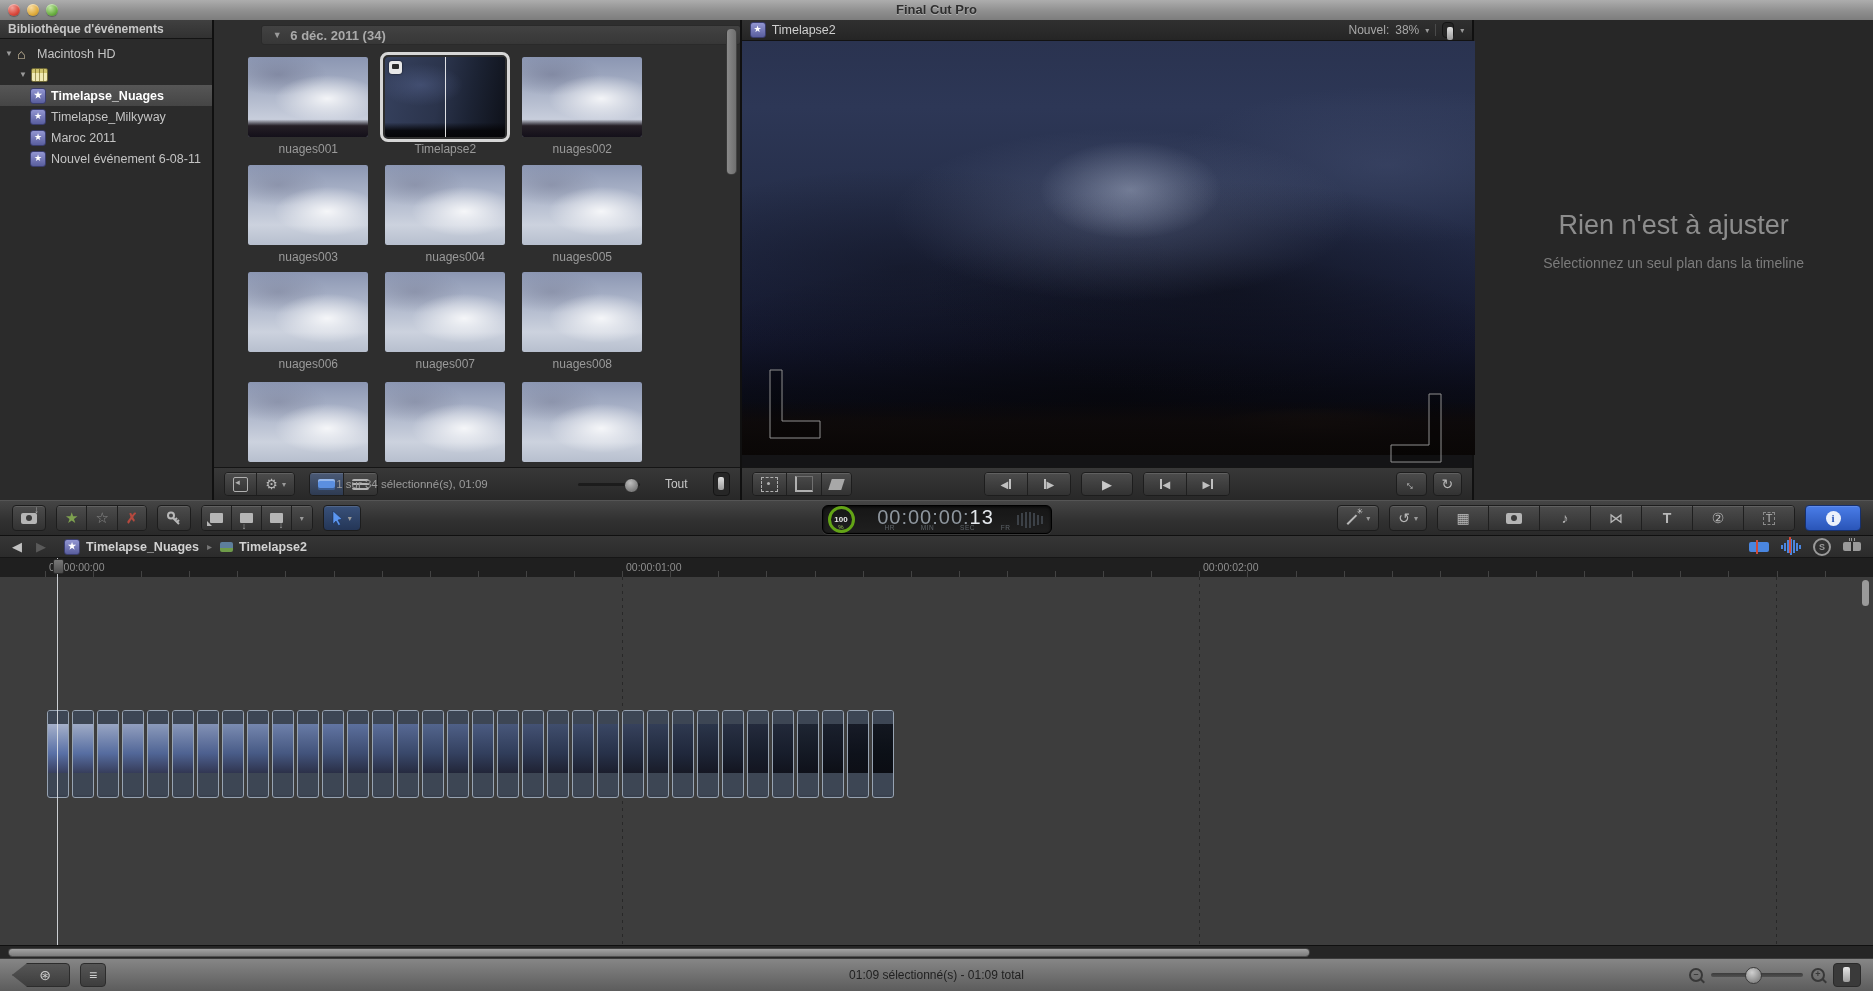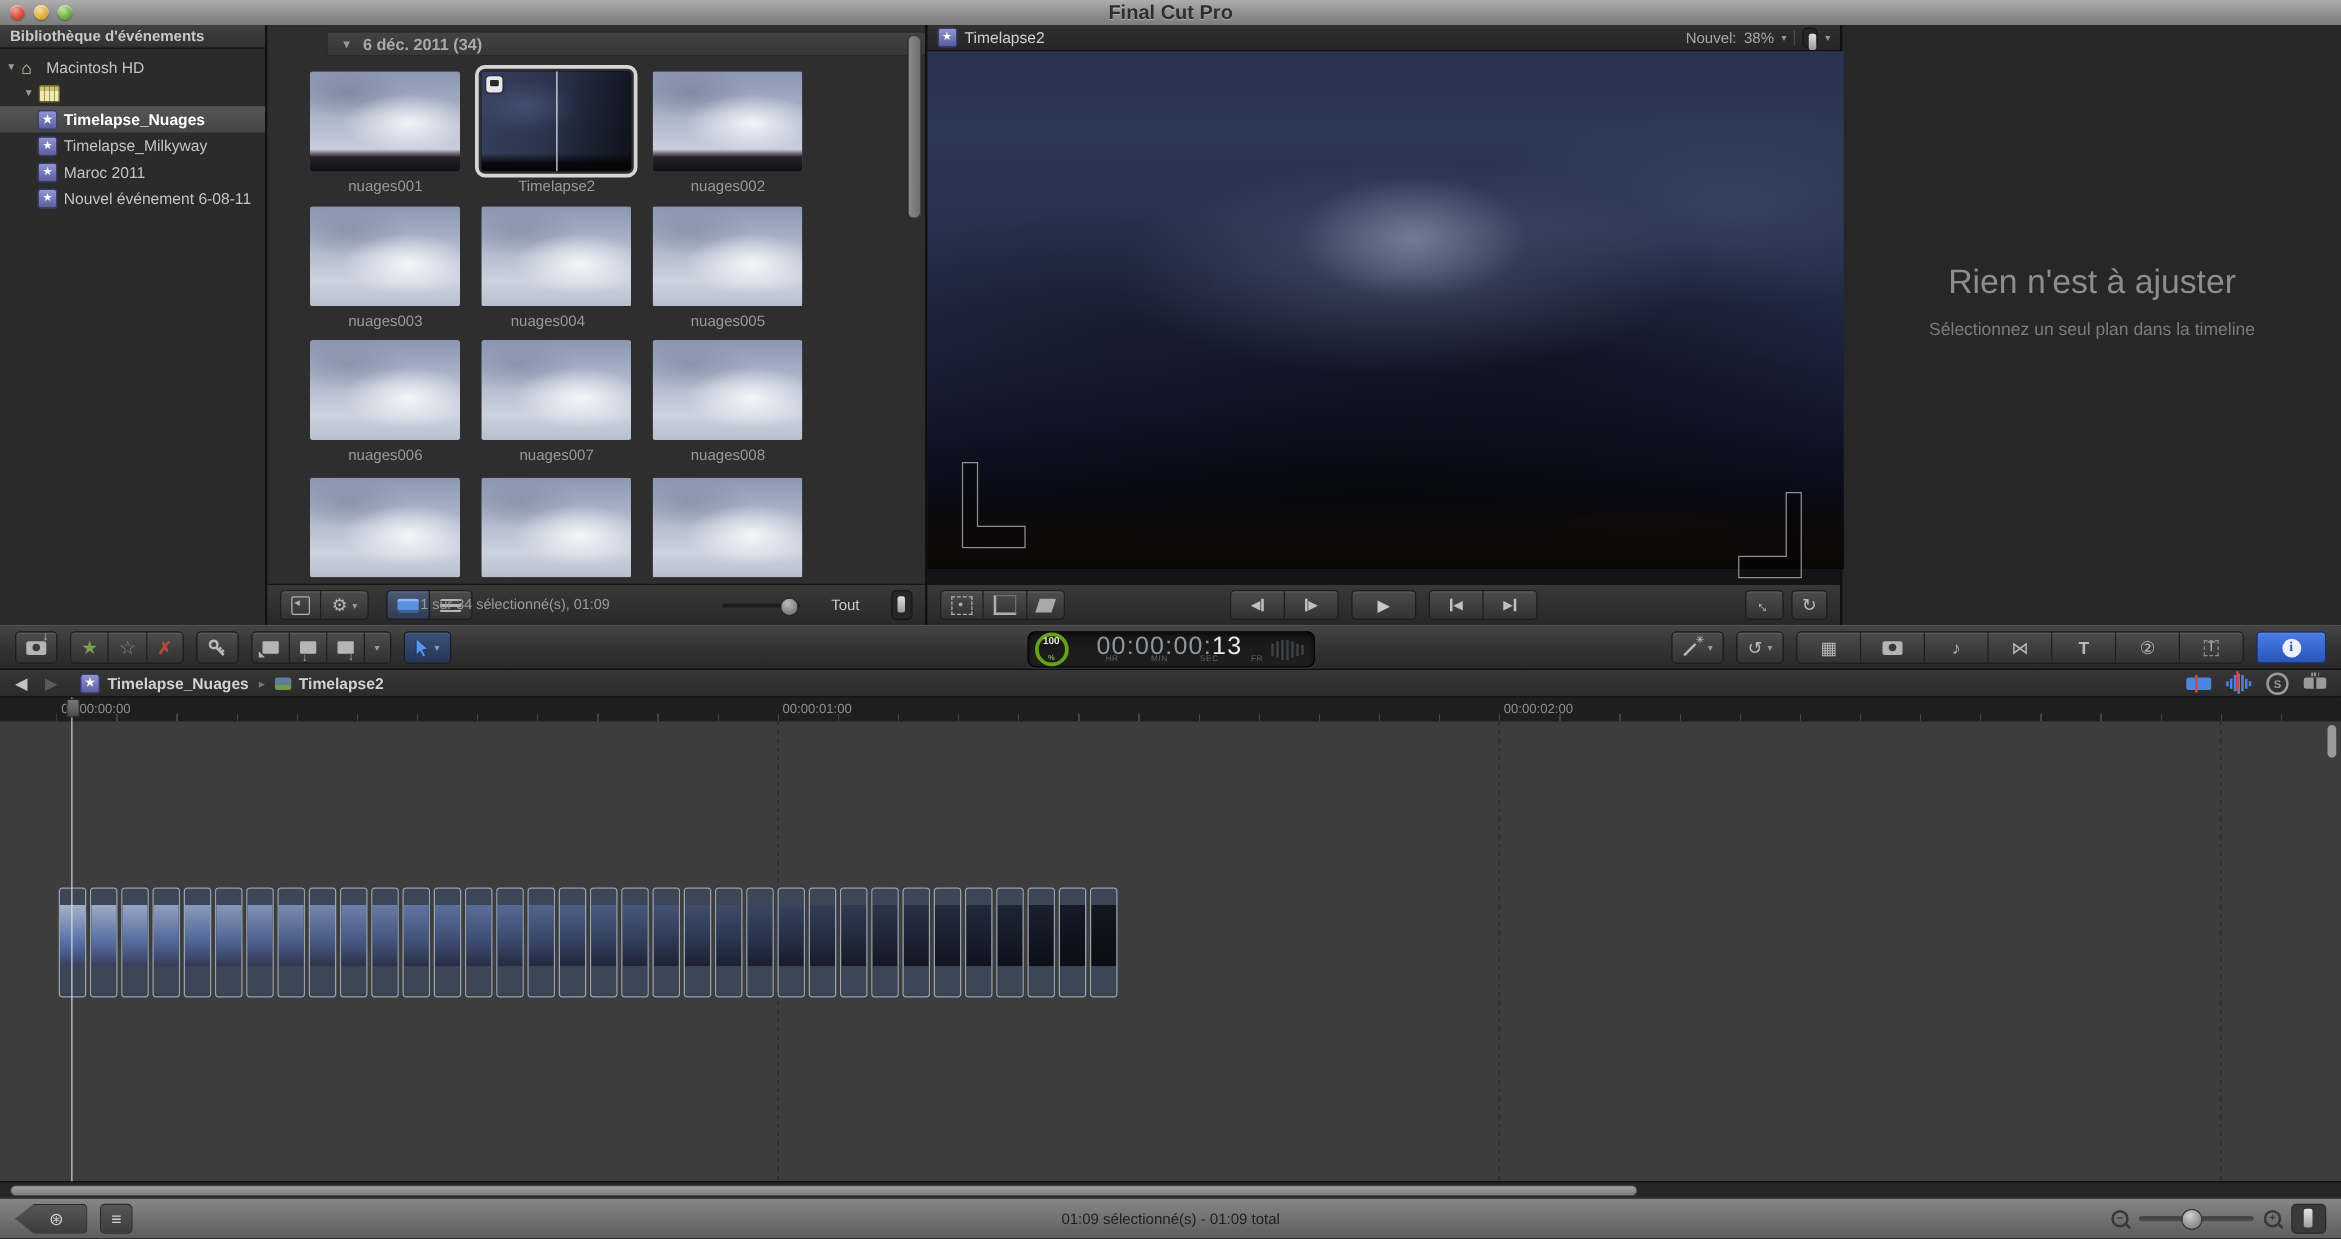--- a/index.html
+++ b/index.html
@@ -6,21 +6,21 @@
   #app{position:relative;width:1873px;height:991px;overflow:hidden;background:#111;
        font-family:"Liberation Sans",sans-serif;-webkit-font-smoothing:antialiased;user-select:none;}
   
   .titlebar{position:absolute;left:0;top:0;width:100%;height:20px;
     background:linear-gradient(180deg,#adadad,#8f8f8f 55%,#7d7d7d);border-bottom:1px solid #404040;}
   .traffic{position:absolute;top:4px;display:flex;gap:7px;left:8px;}
   .tl-btn{width:12px;height:12px;border-radius:50%;box-shadow:inset 0 1px 1px rgba(255,255,255,.5),0 1px 1px rgba(0,0,0,.3);}
   .tl-red{background:radial-gradient(circle at 35% 30%,#f2a29b,#d9483c 60%,#a52a20);}
   .tl-yellow{background:radial-gradient(circle at 35% 30%,#f7dba0,#dfac3e 60%,#ad7e1c);}
   .tl-green{background:radial-gradient(circle at 35% 30%,#bfe6a2,#6cb043 60%,#3f7d22);}
-  .win-title{position:absolute;left:0;right:0;top:2px;text-align:center;font-size:16px;color:#2e2e2e;
+  .win-title{position:absolute;left:0;right:0;top:2px;text-align:center;font-size:13px;color:#2e2e2e;
     text-shadow:0 1px 0 rgba(255,255,255,.35);font-weight:bold;}
   
   .upper{position:absolute;left:0;top:20px;width:1873px;height:480px;display:flex;background:#262626;}
   .panel-header{height:18px;line-height:18px;background:linear-gradient(180deg,#404040,#313131);
     border-bottom:1px solid #141414;color:#c8c8c8;font-size:12px;font-weight:bold;padding:0 8px;white-space:nowrap;}
   
   .event-library{width:213px;background:#2b2b2b;border-right:2px solid #101010;display:flex;flex-direction:column;}
   .tree{padding-top:4px;}
   .tree-row{height:21px;display:flex;align-items:center;font-size:12.5px;color:#c4c4c4;white-space:nowrap;}
   .tree-row.selected{background:linear-gradient(180deg,#565656,#454545);color:#fff;font-weight:bold;}
@@ -144,21 +144,21 @@
   .x-red{color:#b5493e;font-size:14px;font-weight:bold;}
   .edit-ic{width:13px;height:10px;background:#b5b5b5;border-radius:1px;position:relative;}
   .edit-ic.connect::after{content:"";position:absolute;left:-3px;bottom:-3px;border-left:5px solid #b5b5b5;border-top:5px solid transparent;}
   .edit-ic.insert::after{content:"↓";position:absolute;left:2px;top:8px;font-size:9px;color:#b5b5b5;}
   .edit-ic.append::after{content:"↓";position:absolute;left:9px;top:7px;font-size:9px;color:#b5b5b5;}
   .select-btn{background:linear-gradient(180deg,#39517a,#243657)!important;}
   .timecode-box{position:absolute;left:50%;transform:translateX(-50%);top:4px;width:228px;height:27px;border-radius:6px;
     background:linear-gradient(180deg,#161616,#1f1f1f);border:1px solid #000;box-shadow:inset 0 1px 3px rgba(0,0,0,.8),0 1px 0 rgba(255,255,255,.08);
     display:flex;align-items:center;}
   .gauge{width:21px;height:21px;border-radius:50%;border:3px solid #63a416;margin-left:5px;
-    display:flex;flex-direction:column;align-items:center;justify-content:space-between;color:#e8e8e8;flex:none;}
+    display:flex;flex-direction:column;align-items:center;justify-content:flex-end;color:#e8e8e8;flex:none;}
   .gauge .g-val{font-size:8px;font-weight:bold;line-height:8px;}
   .gauge .g-unit{font-size:6px;color:#9fca5a;line-height:6px;}
   .tc-digits{flex:1;text-align:center;font-size:20px;letter-spacing:1px;color:#8e969e;margin-top:-4px;}
   .tc-bright{color:#e4e8ec;}
   .tc-units{position:absolute;left:62px;width:126px;bottom:2px;display:flex;justify-content:space-between;
     font-size:6.5px;color:#5d6368;letter-spacing:.5px;}
   .meter{display:flex;gap:2px;align-items:center;margin-right:8px;}
   .meter i{width:2px;background:#3c4147;display:block;}
   .mt-right{margin-left:auto;display:flex;gap:10px;align-items:center;}
   .media-group .btn{width:34px;}
@@ -313,21 +313,21 @@
               <div class="img bright-horizon"></div>
             </div>
             <div class="thumb-label" style="left: 300px; top: 122px;">nuages002</div>
             <div class="thumb" style="left: 34px; top: 145px;">
               <div class="img bright"></div>
             </div>
             <div class="thumb-label" style="left: 26px; top: 230px;">nuages003</div>
             <div class="thumb" style="left: 171px; top: 145px;">
               <div class="img bright"></div>
             </div>
-            <div class="thumb-label" style="left: 156px; top: 230px;">nuages004</div>
+            <div class="thumb-label" style="left: 173px; top: 230px;">nuages004</div>
             <div class="thumb" style="left: 308px; top: 145px;">
               <div class="img bright"></div>
             </div>
             <div class="thumb-label" style="left: 300px; top: 230px;">nuages005</div>
             <div class="thumb" style="left: 34px; top: 252px;">
               <div class="img bright"></div>
             </div>
             <div class="thumb-label" style="left: 26px; top: 337px;">nuages006</div>
             <div class="thumb" style="left: 171px; top: 252px;">
               <div class="img bright"></div>

